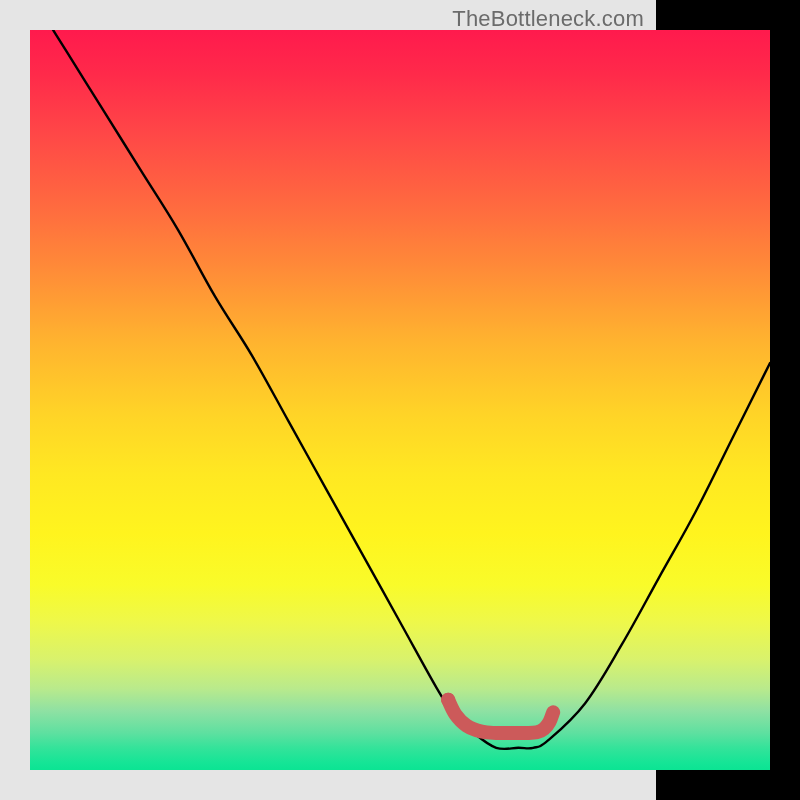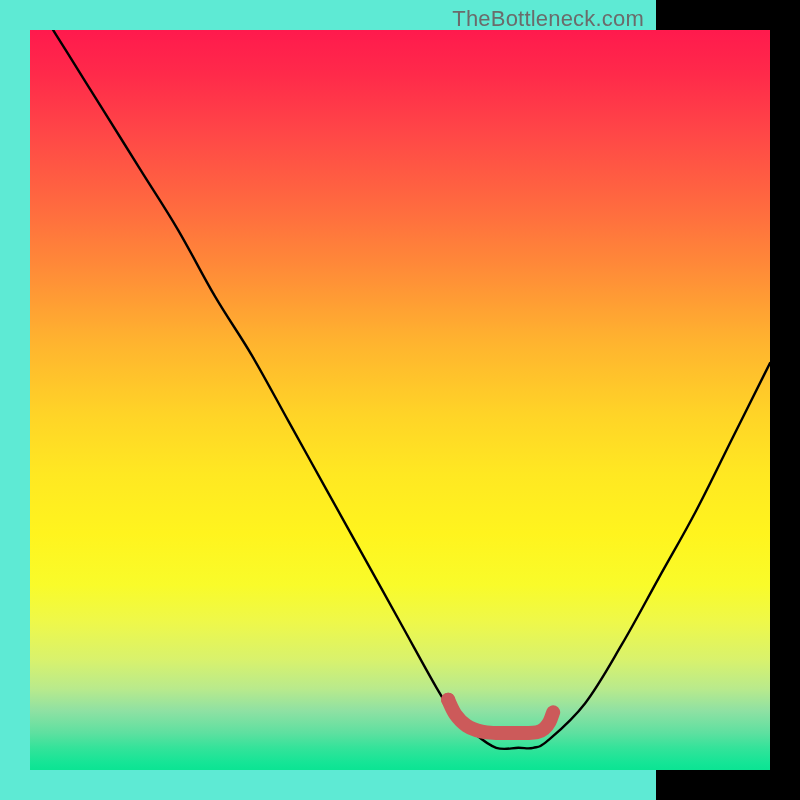--- a/index.html
+++ b/index.html
@@ -8,21 +8,21 @@
     width: 800px;
     height: 800px;
     background: #000;
     overflow: hidden;
     font-family: Arial, Helvetica, sans-serif;
   }
   .stage {
     position: relative;
     width: 656px;
     height: 800px;
-    background: #5eead4;
+    background: #e5e5e5;
     text-align: center;
   }
   .plot {
     position: absolute;
     left: 30px;
     top: 30px;
     width: 740px;
     height: 740px;
     overflow: hidden;
   }

